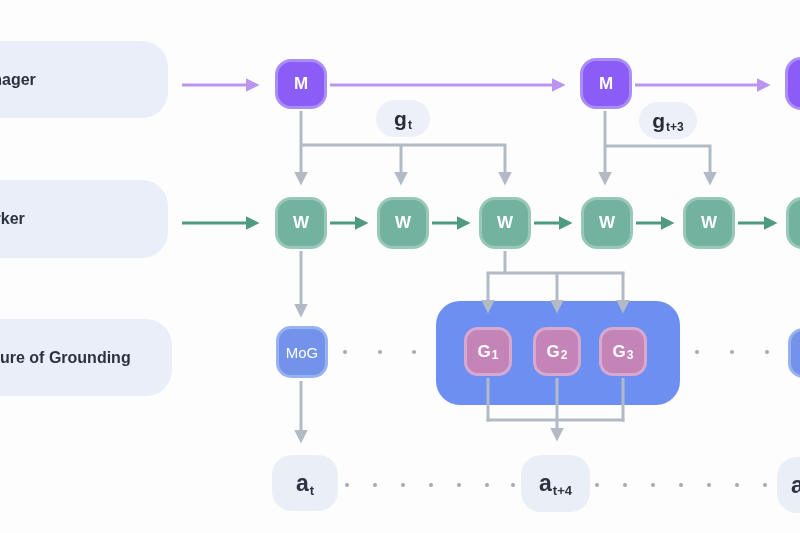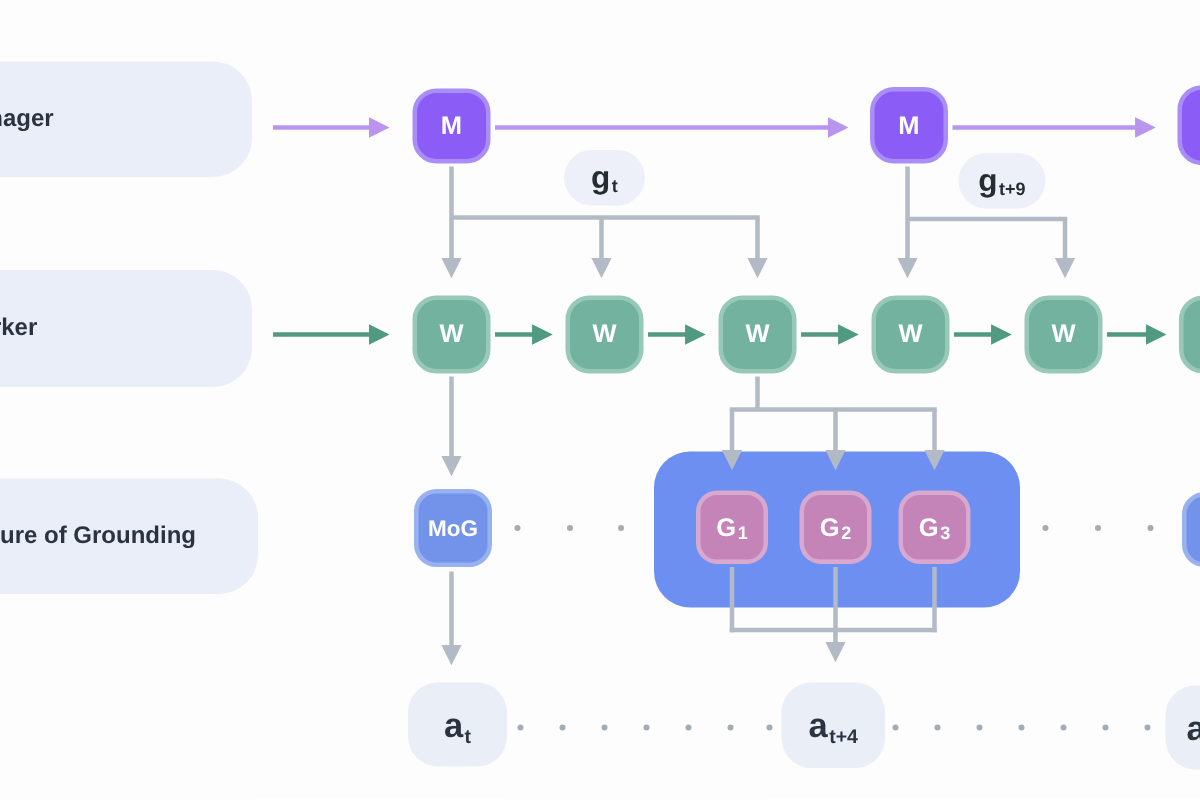--- a/index.html
+++ b/index.html
@@ -7,21 +7,21 @@
     position:relative;width:800px;height:533px;overflow:hidden;
     background:#fdfdfe;font-family:"Liberation Sans",sans-serif;
   }
   
   .node{
     position:absolute;display:flex;align-items:center;justify-content:center;
     color:#ffffff;font-weight:700;box-sizing:border-box;
   }
   .m-node{background:#8b5cf6;border:3px solid #a98ef8;border-radius:16px;font-size:17px;}
   .w-node{background:#74b2a0;border:3px solid #97c8b8;border-radius:16px;font-size:17px;}
-  .mog-node{background:#7393ea;border:3px solid #98b2f1;border-radius:15px;font-size:15px;font-weight:700;}
+  .mog-node{background:#7393ea;border:3px solid #98b2f1;border-radius:15px;font-size:15px;font-weight:400;}
   .g-node{background:#c584b8;border:3px solid #d8a8cf;border-radius:14px;font-size:17px;}
   .g-container{position:absolute;background:#6d8ff2;border-radius:24px;}
   
   .row-pill{position:absolute;background:#e9eef8;border-radius:26px;}
   .row-pill .txt{
     position:absolute;top:50%;transform:translateY(-50%);left:30px;
     white-space:nowrap;font-size:16px;font-weight:700;color:#2b3340;
   }
   .g-pill{
     position:absolute;background:#edf0f9;border-radius:19px;
@@ -63,21 +63,21 @@
 
   <div class="g-pill" style="left:376px;top:100px;width:54px;height:37px">
     <span class="formula">
         <span class="base">g</span>
         <span class="sub">t</span>
       </span>
   </div>
   <div class="g-pill" style="left:639px;top:102px;width:58px;height:37px">
     <span class="formula">
         <span class="base">g</span>
-        <span class="sub">t+9</span>
+        <span class="sub">t+3</span>
       </span>
   </div>
 
   <div class="node w-node" style="left:275px;top:197px;width:52px;height:52px">W</div>
   <div class="node w-node" style="left:377px;top:197px;width:52px;height:52px">W</div>
   <div class="node w-node" style="left:479px;top:197px;width:52px;height:52px">W</div>
   <div class="node w-node" style="left:581px;top:197px;width:52px;height:52px">W</div>
   <div class="node w-node" style="left:683px;top:197px;width:52px;height:52px">W</div>
   <div class="node w-node" style="left:786px;top:197px;width:52px;height:52px">W</div>
 

